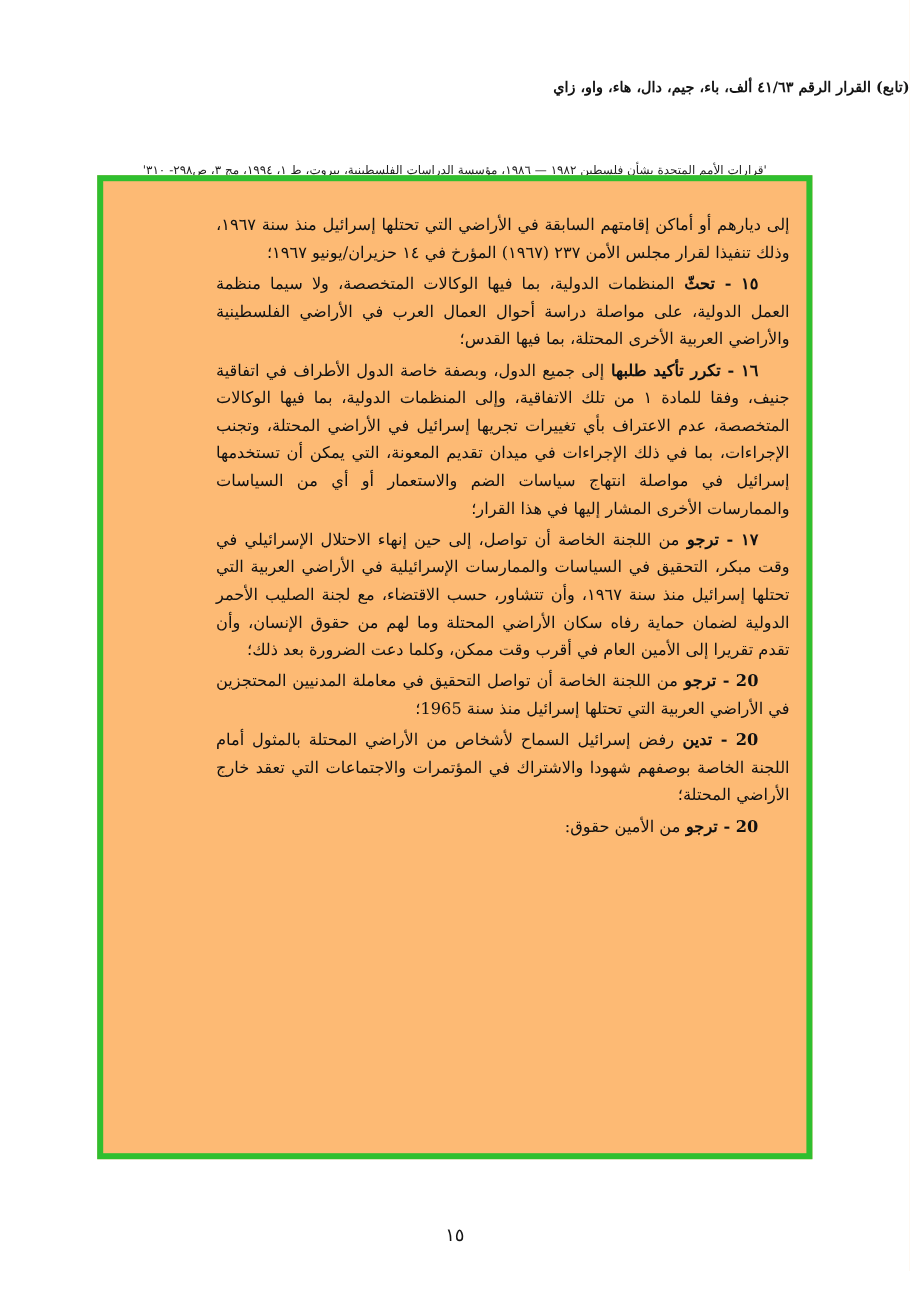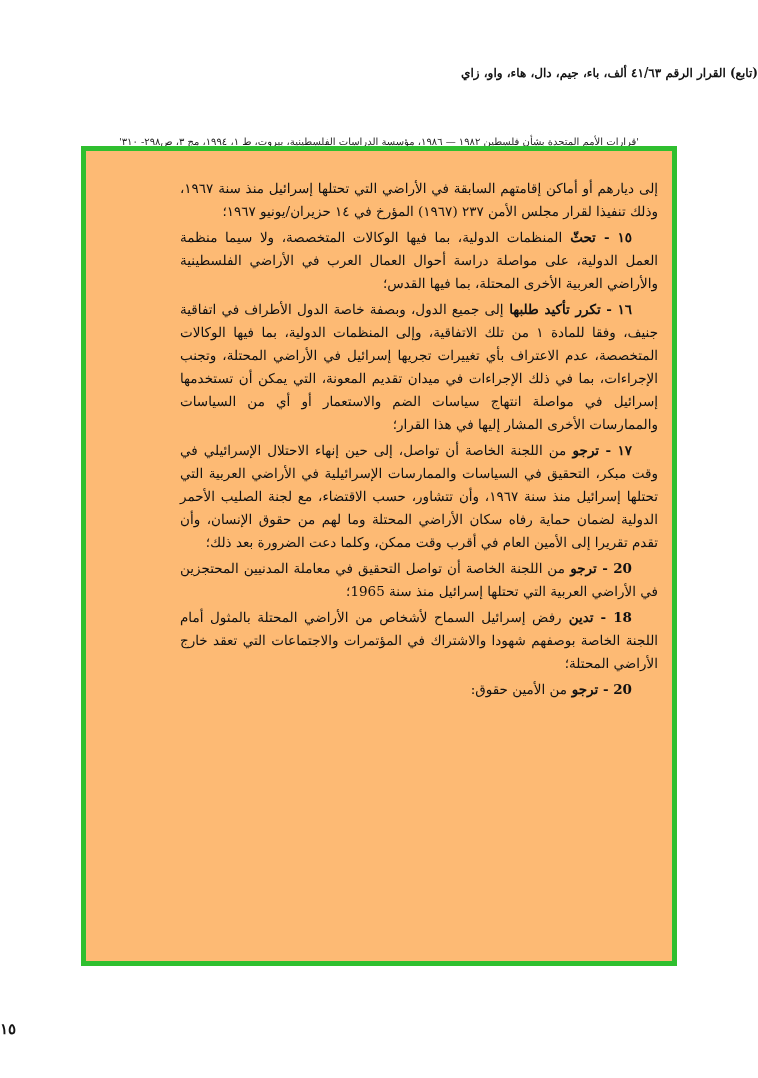--- a/index.html
+++ b/index.html
@@ -57,22 +57,22 @@
     color: #101010;
   }
   .para { margin: 0 0 3px 0; text-indent: 26px; }
   .para.cont { text-indent: 0; }
   .lead { font-weight: bold; }
   .page-num {
     position: absolute;
     top: 1020px;
     left: 0;
     right: 0;
-    text-align: left;
-    font-weight: bold;
+    text-align: center;
+    font-weight: normal;
     font-size: 15px;
     direction: rtl;
   }
 </style>
 </head>
 <body>
 
 <div class="page">
 
   <div class="doc-title">(تابع) القرار الرقم ٤١/٦٣ ألف، باء، جيم، دال، هاء، واو، زاي</div>
@@ -96,21 +96,21 @@
 
       <p class="para">
         <span class="lead">١٧ - ترجو </span><span>من اللجنة الخاصة أن تواصل، إلى حين إنهاء الاحتلال الإسرائيلي في وقت مبكر، التحقيق في السياسات والممارسات الإسرائيلية في الأراضي العربية التي تحتلها إسرائيل منذ سنة ١٩٦٧، وأن تتشاور، حسب الاقتضاء، مع لجنة الصليب الأحمر الدولية لضمان حماية رفاه سكان الأراضي المحتلة وما لهم من حقوق الإنسان، وأن تقدم تقريرا إلى الأمين العام في أقرب وقت ممكن، وكلما دعت الضرورة بعد ذلك؛</span>
       </p>
 
       <p class="para">
         <span class="lead">20 - ترجو </span><span>من اللجنة الخاصة أن تواصل التحقيق في معاملة المدنيين المحتجزين في الأراضي العربية التي تحتلها إسرائيل منذ سنة 1965؛</span>
       </p>
 
       <p class="para">
-        <span class="lead">18 - تدين </span><span>رفض إسرائيل السماح لأشخاص من الأراضي المحتلة بالمثول أمام اللجنة الخاصة بوصفهم شهودا والاشتراك في المؤتمرات والاجتماعات التي تعقد خارج الأراضي المحتلة؛</span>
+        <span class="lead">20 - تدين </span><span>رفض إسرائيل السماح لأشخاص من الأراضي المحتلة بالمثول أمام اللجنة الخاصة بوصفهم شهودا والاشتراك في المؤتمرات والاجتماعات التي تعقد خارج الأراضي المحتلة؛</span>
       </p>
 
       <p class="para">
         <span class="lead">20 - ترجو </span><span>من الأمين حقوق:</span>
       </p>
 
     </div>
   </div>
 
   <div class="page-num">١٥</div>

